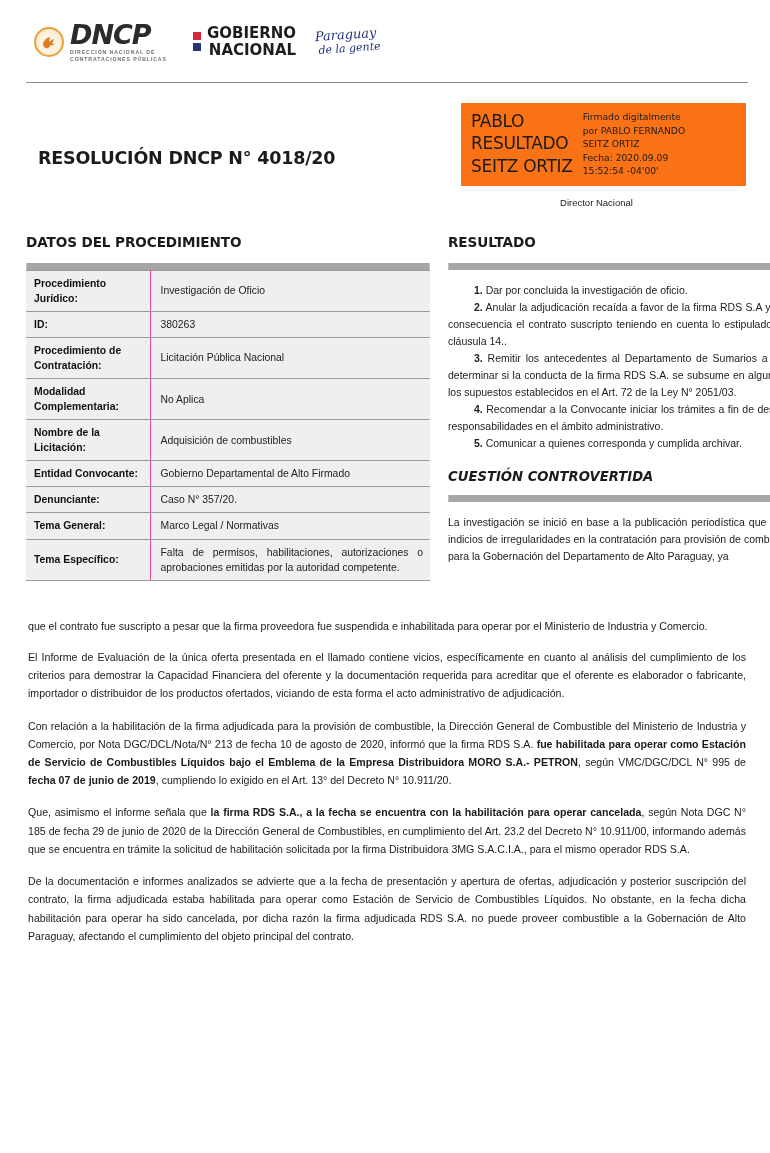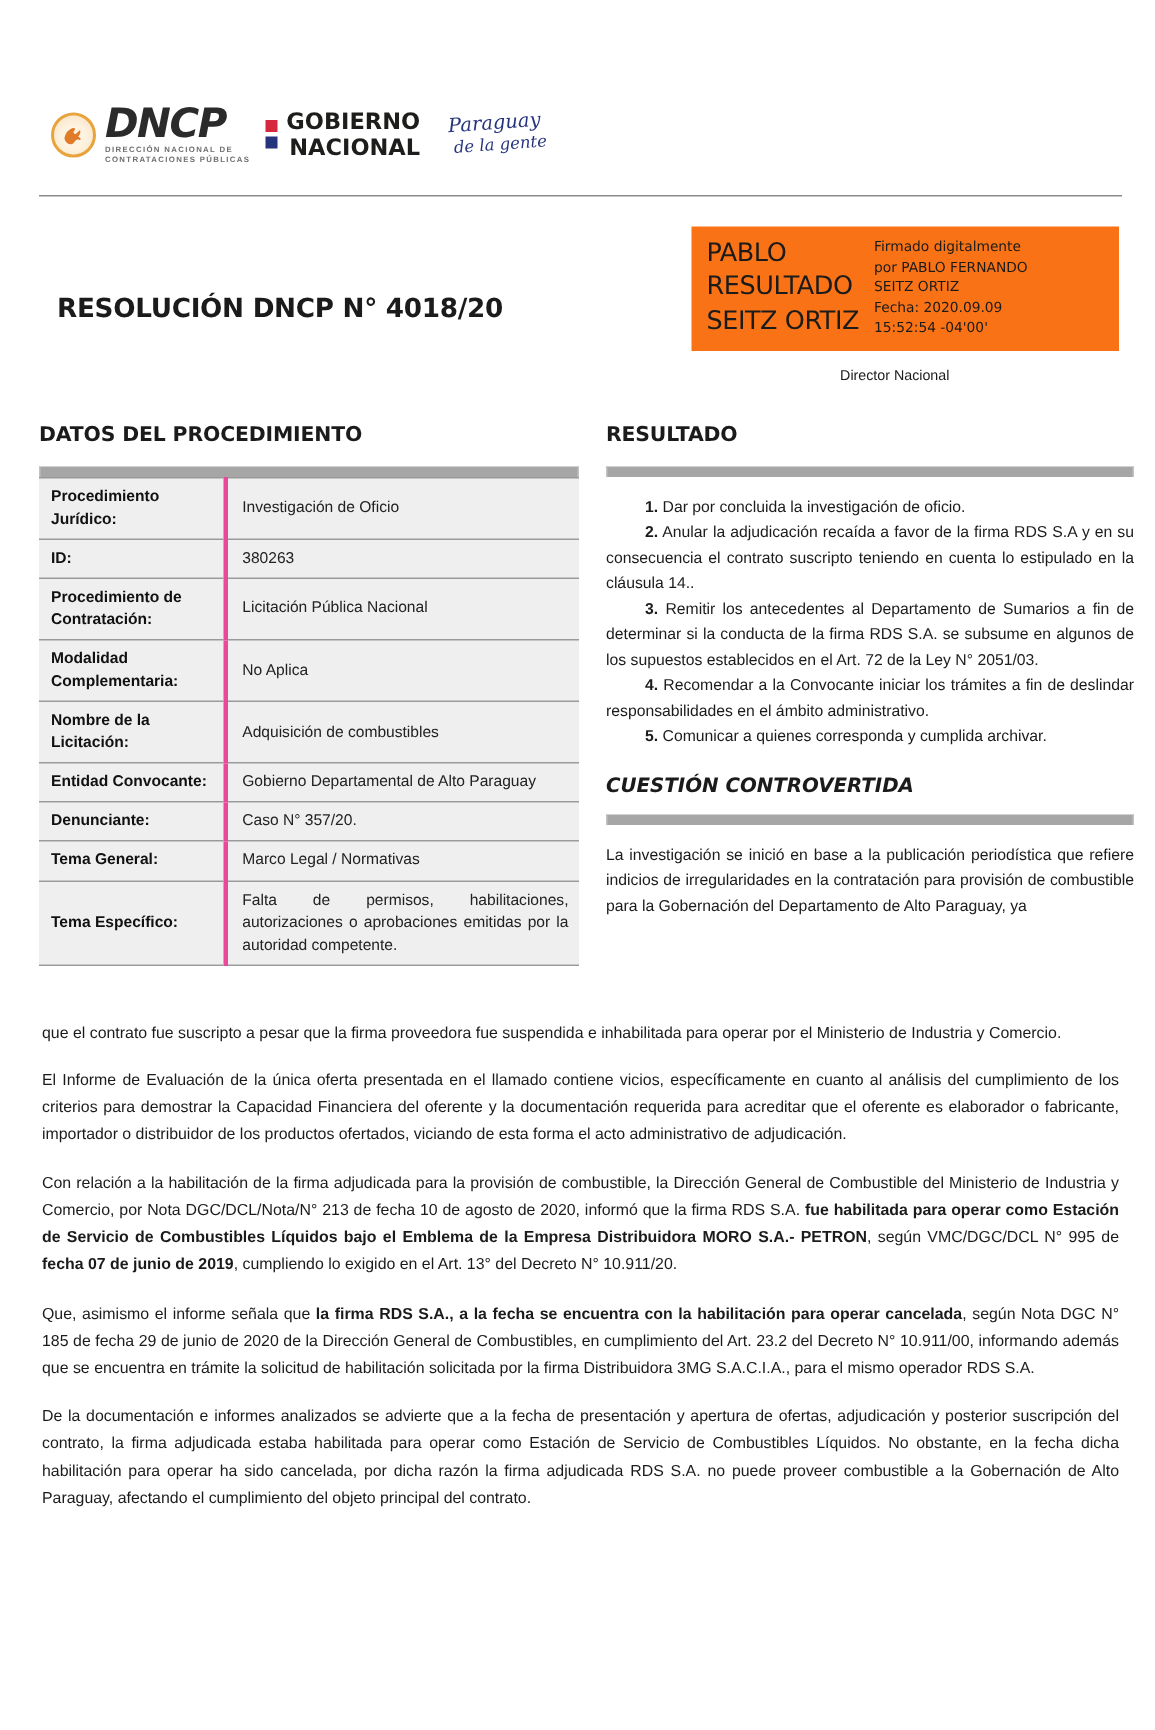--- a/index.html
+++ b/index.html
@@ -16,24 +16,23 @@
     position: relative;
     width: 770px;
     height: 1153px;
     padding: 22px 22px 0 26px;
   }
 
   
   .header-logos {
     display: flex;
     align-items: flex-start;
-    gap: 10px;
+    gap: 26px;
     padding-left: 8px;
     height: 54px;
-    margin-top: 48px;
   }
   .dncp-logo { display: flex; align-items: center; gap: 6px; }
   .dncp-seal {
     width: 30px; height: 30px; border-radius: 50%;
     border: 2px solid #e8a33d;
     background: radial-gradient(circle at 50% 55%, #fdf3e0 0%, #fdf3e0 42%, #fbe9cf 70%, #f7dcb0 100%);
     display: flex; align-items: center; justify-content: center;
     flex: none;
   }
   .dncp-seal svg { display: block; }
@@ -129,21 +128,21 @@
     padding-right: 14px;
   }
 
   
   .cols {
     display: flex;
     gap: 18px;
     margin-top: 26px;
     align-items: flex-start;
   }
-  .col-left { width: 360px; flex: none; }
+  .col-left { width: 404px; flex: none; }
   .col-right { width: 352px; flex: none; }
 
   .sec-heading {
     font-family: "DejaVu Sans", sans-serif;
     font-weight: bold;
     font-size: 13.6px;
     letter-spacing: -0.1px;
     color: #1b1b1b;
     margin-bottom: 13px;
   }
@@ -165,21 +164,21 @@
     border-bottom: 1px solid #9a9a9a;
     padding: 5px 7px 5px 8px;
     vertical-align: middle;
     background: #efefef;
     font-size: 10.4px;
     line-height: 1.45;
   }
   table.data td.k {
     width: 124px;
     font-weight: bold;
-    border-right: 3px solid #ec4899;
+    border-right: 1px solid #ec4899;
     color: #111;
   }
   table.data td.v {
     color: #222;
     text-align: justify;
     text-align-last: left;
     padding-left: 10px;
   }
   table.data tr:last-child td { border-bottom: 1px solid #9a9a9a; }
 
@@ -313,21 +312,21 @@
           <tr>
             <td class="k">Modalidad Complementaria:</td>
             <td class="v">No Aplica</td>
           </tr>
           <tr>
             <td class="k">Nombre de la Licitación:</td>
             <td class="v">Adquisición de combustibles</td>
           </tr>
           <tr>
             <td class="k">Entidad Convocante:</td>
-            <td class="v">Gobierno Departamental de Alto Paraguay</td>
+            <td class="v">Gobierno Departamental de Alto Firmado</td>
           </tr>
           <tr>
             <td class="k">Denunciante:</td>
             <td class="v">Caso N° 357/20.</td>
           </tr>
           <tr>
             <td class="k">Tema General:</td>
             <td class="v">Marco Legal / Normativas</td>
           </tr>
           <tr>

